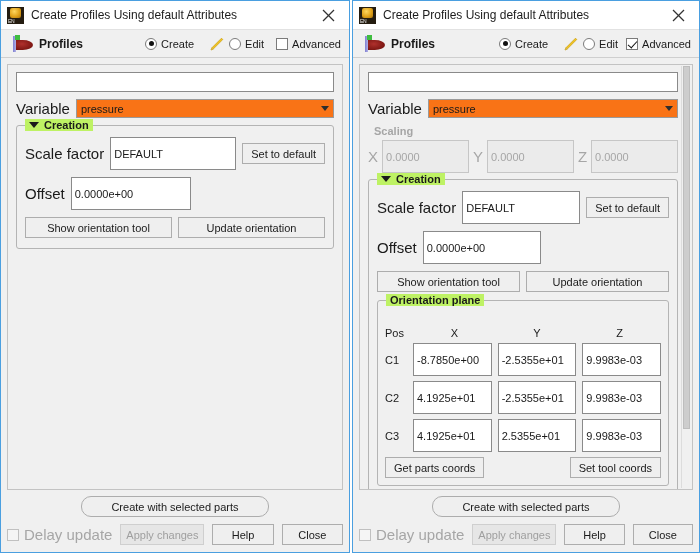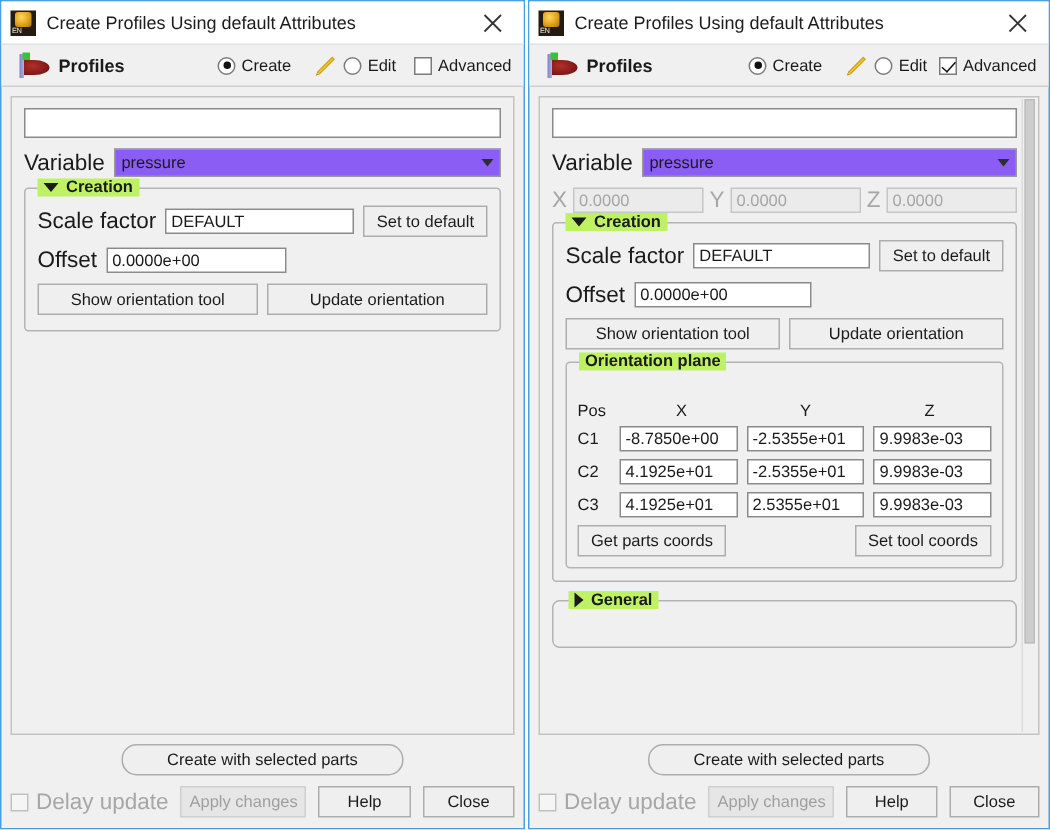--- a/index.html
+++ b/index.html
@@ -124,32 +124,32 @@
 
   .topinput {
     width: 100%; height: 20px; background: #ffffff;
     border: 1px solid #8a8a8a; margin-bottom: 7px;
   }
   .row { display: flex; align-items: center; gap: 6px; margin-bottom: 7px; }
   .lbl { font-size: 15px; white-space: nowrap; }
   .lbl.dim { color: #a6a6a6; }
 
   .combo {
-    flex: 1 1 auto; height: 19px; background: #8b5cf6;
+    flex: 1 1 auto; height: 19px; background: #f97316;
     border: 1px solid #9a9a9a; display: flex; align-items: center;
     padding: 0 4px; font-size: 11px; position: relative;
   }
   .combo .arrow {
     margin-left: auto; width: 0; height: 0;
     border-left: 4px solid transparent; border-right: 4px solid transparent;
     border-top: 5px solid #2e2e2e;
   }
 
   .tinput {
-    height: 17px; background: #ffffff; border: 1px solid #8a8a8a;
+    height: 33px; background: #ffffff; border: 1px solid #8a8a8a;
     padding: 0 3px; font-size: 11px; display: flex; align-items: center;
     white-space: nowrap; overflow: hidden;
   }
   .tinput.dim { background: #ebebeb; border-color: #c6c6c6; color: #a6a6a6; }
 
   .btn {
     height: 21px; background: #efefef; border: 1px solid #adadad;
     display: flex; align-items: center; justify-content: center;
     font-size: 11px; color: #1b1b1b; padding: 0 8px; white-space: nowrap;
   }
@@ -355,20 +355,21 @@
 
         <div class="row">
           <span class="lbl">Variable</span>
           <div class="combo">
             <span>pressure</span>
             <span class="arrow"></span>
           </div>
         </div>
 
         <div class="scaling-block">
+          <div class="scaling-title">Scaling</div>
           <div class="scaling-row">
             <span class="lbl dim">X</span>
             <div class="tinput dim">0.0000</div>
             <span class="lbl dim">Y</span>
             <div class="tinput dim">0.0000</div>
             <span class="lbl dim">Z</span>
             <div class="tinput dim">0.0000</div>
           </div>
         </div>
 

